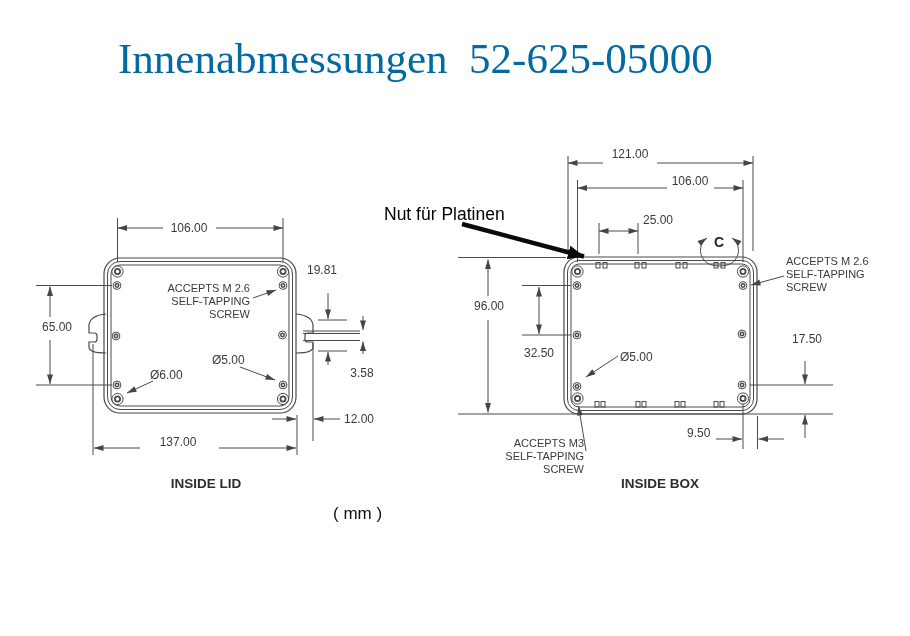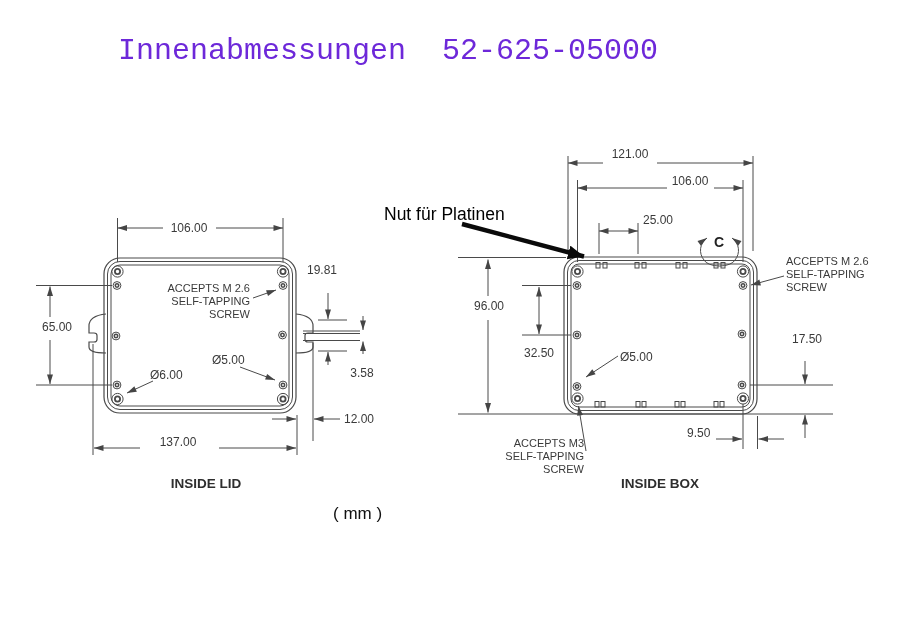--- a/index.html
+++ b/index.html
@@ -1,19 +1,19 @@
 <!DOCTYPE html>
 <html><head>
 <meta charset="utf-8">
 <style>
   html,body{margin:0;padding:0;}
   body{width:910px;height:636px;background:#ffffff;position:relative;overflow:hidden;
        font-family:"Liberation Sans",sans-serif;}
-  .title{position:absolute;left:118px;top:34px;font-size:30px;color:#6d28d9;
-         white-space:pre;font-family:Liberation Mono, monospace;}
+  .title{position:absolute;left:118px;top:34px;font-size:43px;color:#0369a1;
+         white-space:pre;font-family:Liberation Serif, serif;}
   svg{position:absolute;left:0;top:0;}
   svg text{font-family:"Liberation Sans",sans-serif;fill:#3a3a3a;}
   .dimtxt{font-size:12px;}
   .notetxt{font-size:11px;}
   .captxt{font-size:13.5px;font-weight:bold;fill:#2e2e2e;}
   .ctxt{font-size:14px;font-weight:bold;fill:#222;}
   .bigtxt{font-size:17.5px;fill:#000;}
   .mmtxt{font-size:17px;fill:#111;}
   .geo{stroke:#4a4a4a;stroke-width:1.2;fill:none;}
   .geo2{stroke:#4a4a4a;stroke-width:1;fill:none;}

